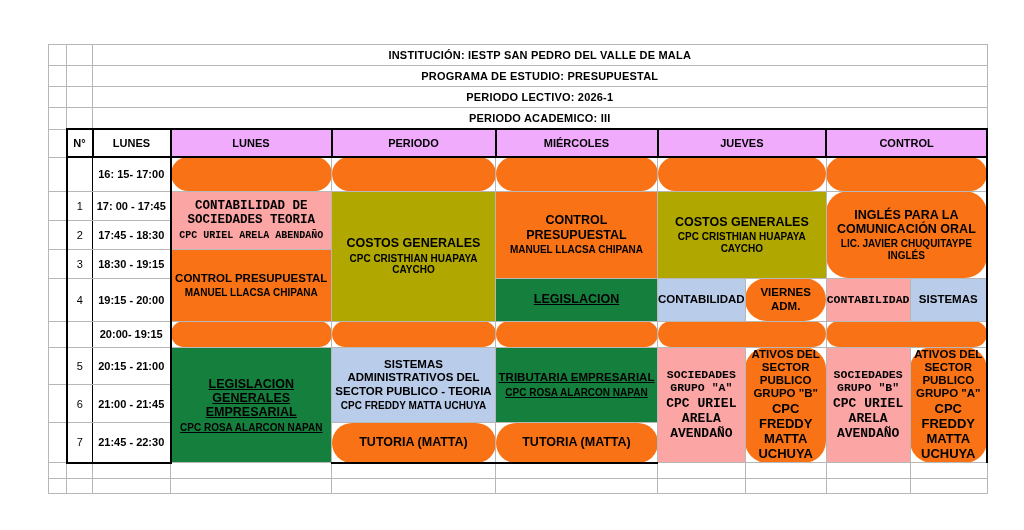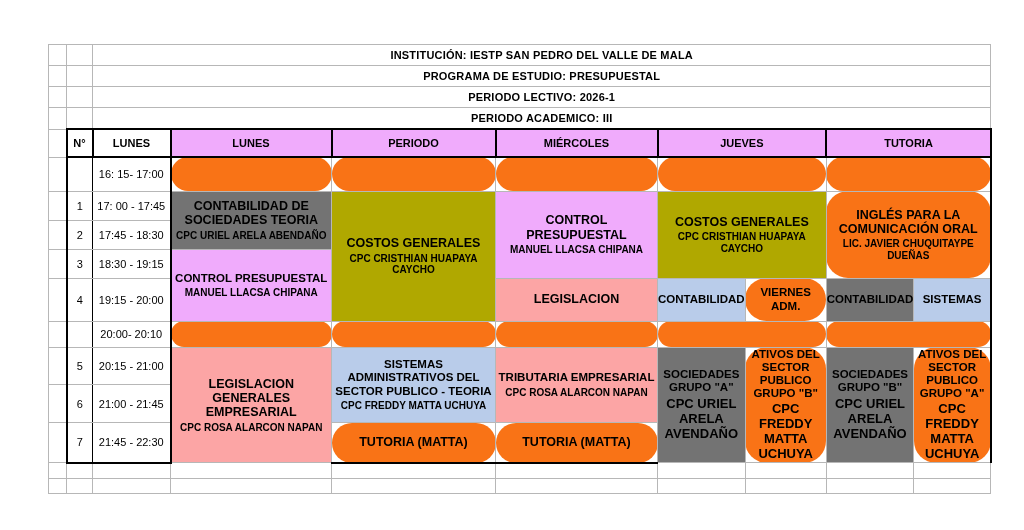--- a/index.html
+++ b/index.html
@@ -7,27 +7,27 @@
   .sheet{position:relative;width:1024px;height:520px;}
   table.grid{border-collapse:collapse;position:absolute;left:48px;top:44px;table-layout:fixed;}
   table.grid td{border:1px solid #b7b7b7;padding:0;vertical-align:middle;text-align:center;font-size:11px;}
   
   .hdr{font-weight:bold;font-size:12.5px;height:20px;letter-spacing:.2px;}
   .blank{background:#ffffff;}
   .cellpad{padding:2px 3px;}
   .dayhdr{font-weight:bold;font-size:14px;height:26px;border:2px solid #000 !important;background:#f0abfc;}
   .nhdr{font-weight:bold;font-size:12px;border:2px solid #000 !important;}
   .rownum{font-size:9px;border-left:2px solid #000 !important;border-right:1px solid #000 !important;}
-  .hora{font-size:9.5px;font-weight:normal;border-right:2px solid #000 !important;}
+  .hora{font-size:9.5px;font-weight:bold;border-right:2px solid #000 !important;}
   .br{border-right:2px solid #000 !important;}
   .bb{border-bottom:2px solid #000 !important;}
-  .c-purple{background:#737373;}
+  .c-purple{background:#fca5a5;font-family:Liberation Mono, monospace;}
   .c-olive{background:#b0a800;}
-  .c-yellow{background:#f0abfc;}
-  .c-green{background:#fca5a5;}
+  .c-yellow{background:#f97316;}
+  .c-green{background:#15803d;text-decoration:underline;}
   .c-blue{background:#b9ccea;}
   .c-white{background:#f97316;border-radius:22px;}
   .course{line-height:1.15;}
   .course .nm{font-weight:bold;font-size:12.5px;display:block;}
   .course .nm.sm{font-size:11.5px;}
   .course .tc{font-size:10px;font-weight:bold;display:block;margin-top:2px;}
   .course .tc.xs{font-size:13px;}
   .emptyrow td{height:14px;}
 </style>
 </head>
@@ -71,21 +71,21 @@
     </tr>
 
     <tr>
       <td class="blank">&nbsp;</td>
       <td class="nhdr">N°</td>
       <td class="nhdr">LUNES</td>
       <td class="dayhdr">LUNES</td>
       <td class="dayhdr">PERIODO</td>
       <td class="dayhdr">MIÉRCOLES</td>
       <td class="dayhdr" colspan="2">JUEVES</td>
-      <td class="dayhdr" colspan="2">TUTORIA</td>
+      <td class="dayhdr" colspan="2">CONTROL</td>
     </tr>
 
     <tr style="height:34px">
       <td class="blank">&nbsp;</td>
       <td class="rownum"></td>
       <td class="hora">16: 15- 17:00</td>
       <td class="c-white">&nbsp;</td>
       <td class="c-white">&nbsp;</td>
       <td class="c-white">&nbsp;</td>
       <td class="c-white" colspan="2">&nbsp;</td>
@@ -107,21 +107,21 @@
       <td class="c-yellow cellpad course" rowspan="3">
         <span class="nm">CONTROL PRESUPUESTAL</span>
         <span class="tc">MANUEL LLACSA CHIPANA</span>
       </td>
       <td class="c-olive cellpad course" colspan="2" rowspan="3">
         <span class="nm">COSTOS GENERALES</span>
         <span class="tc">CPC CRISTHIAN HUAPAYA CAYCHO</span>
       </td>
       <td class="c-white cellpad course br" colspan="2" rowspan="3">
         <span class="nm">INGLÉS PARA LA COMUNICACIÓN ORAL</span>
-        <span class="tc">LIC. JAVIER CHUQUITAYPE DUEÑAS</span>
+        <span class="tc">LIC. JAVIER CHUQUITAYPE INGLÉS</span>
       </td>
     </tr>
 
     <tr style="height:29px">
       <td class="blank">&nbsp;</td>
       <td class="rownum">2</td>
       <td class="hora">17:45 - 18:30</td>
     </tr>
 
     <tr style="height:29px">
@@ -151,21 +151,21 @@
         <span class="nm sm">CONTABILIDAD</span>
       </td>
       <td class="c-blue cellpad course br">
         <span class="nm sm">SISTEMAS</span>
       </td>
     </tr>
 
     <tr style="height:26px">
       <td class="blank">&nbsp;</td>
       <td class="rownum"></td>
-      <td class="hora">20:00- 20:10</td>
+      <td class="hora">20:00- 19:15</td>
       <td class="c-white">&nbsp;</td>
       <td class="c-white">&nbsp;</td>
       <td class="c-white">&nbsp;</td>
       <td class="c-white" colspan="2">&nbsp;</td>
       <td class="c-white br" colspan="2">&nbsp;</td>
     </tr>
 
     <tr style="height:34px">
       <td class="blank">&nbsp;</td>
       <td class="rownum">5</td>

